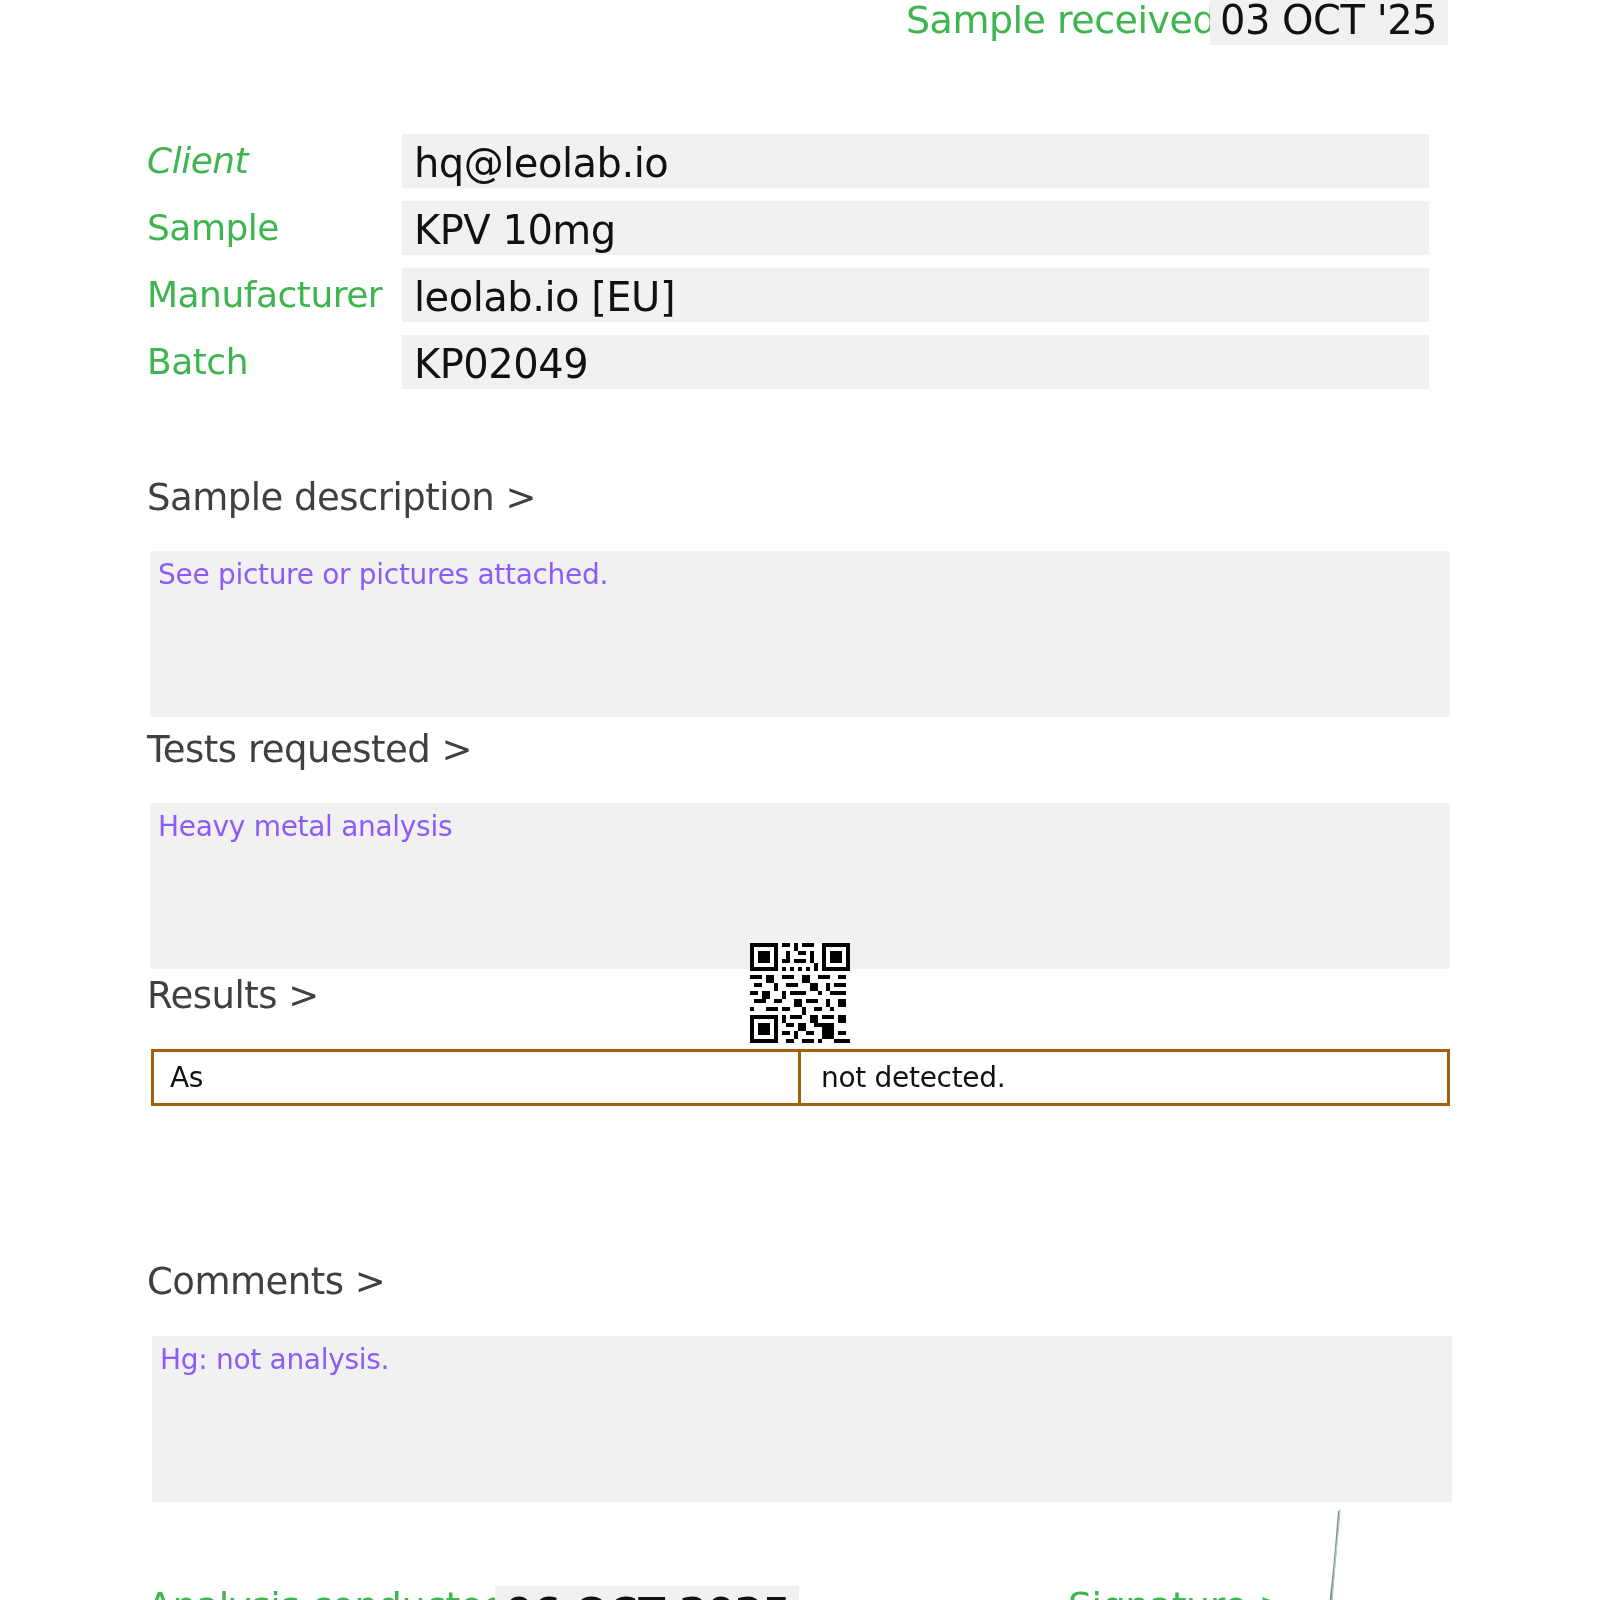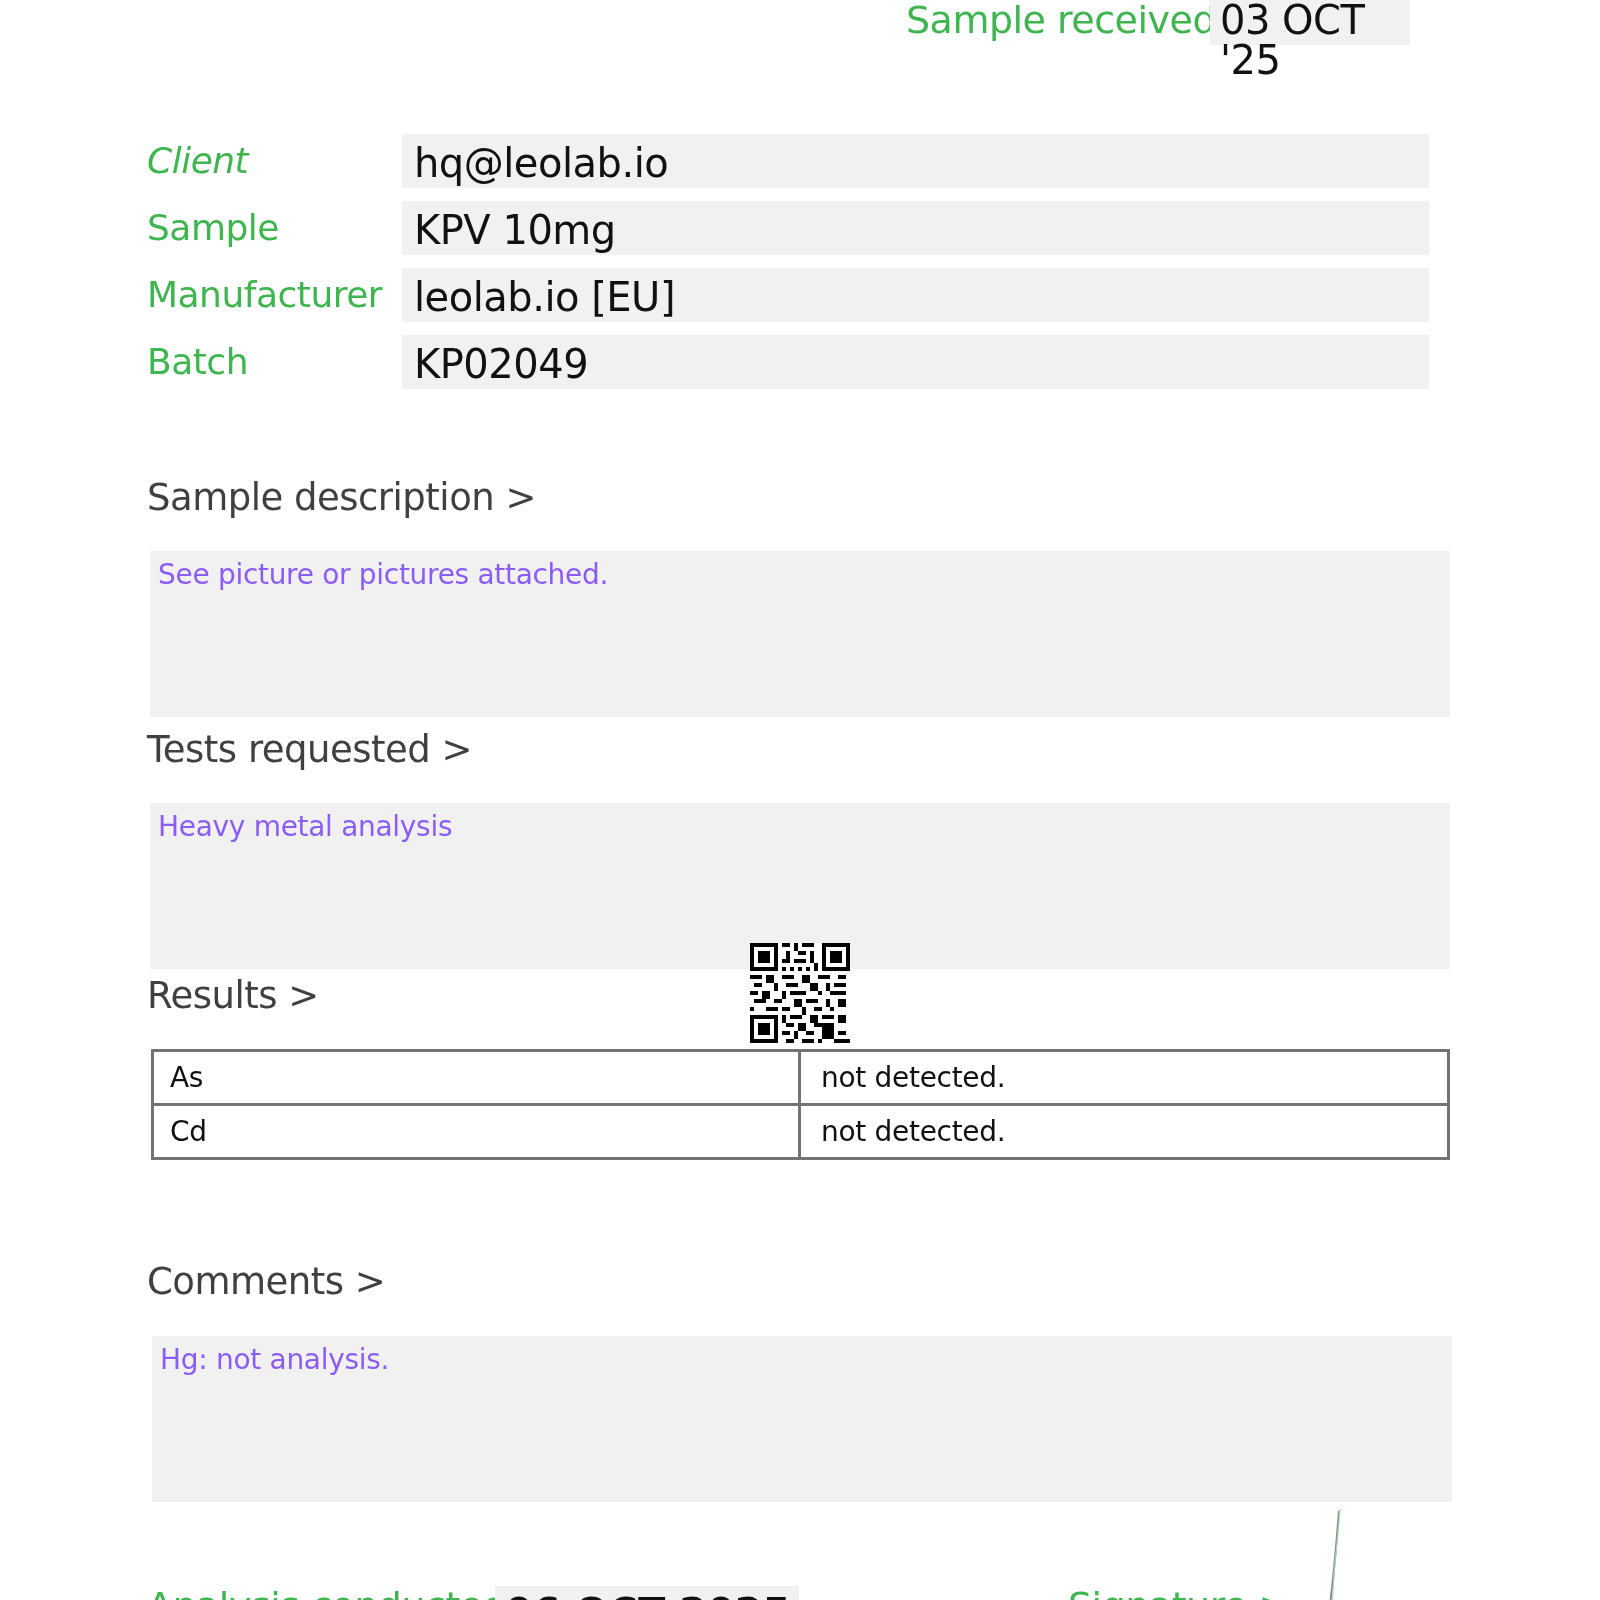--- a/index.html
+++ b/index.html
@@ -19,21 +19,21 @@
     
     .received-label {
       left: 906px; top: -4px;
       font-size: 38px;
       line-height: 48px;
       color: #3fb54f;
       letter-spacing: -0.5px;
     }
     .received-value {
       left: 1210px; top: 0px;
-      width: 200px; height: 45px;
+      width: 238px; height: 45px;
       background: #f1f1f1;
       font-size: 40px;
       line-height: 40px;
       color: #111;
       padding-left: 10px;
       box-sizing: border-box;
       letter-spacing: -0.5px;
     }
 
     
@@ -85,21 +85,21 @@
     }
 
     
     .results-table {
       left: 151px; top: 1049px;
       width: 1299px;
       border-collapse: collapse;
       border: 3px solid #3fb54f;
     }
     .results-table td {
-      border: 3px solid #737373;
+      border: 3px solid #a16207;
       height: 51px;
       font-size: 28px;
       color: #111;
       padding: 0 0 0 16px;
       letter-spacing: -0.3px;
     }
     .results-table td.val {
       padding-left: 20px;
     }
 
@@ -249,24 +249,20 @@
       <rect x="21" y="24" width="4" height="1"></rect>
   </g>
 </svg>
 
 <table class="abs results-table">
   <tbody>
       <tr>
     <td style="width:628px;">As</td>
     <td class="val">not detected.</td>
   </tr>
-  <tr>
-    <td>Cd</td>
-    <td class="val">not detected.</td>
-  </tr>
 </tbody>
   </table>
 
 <div class="abs section-head" style="top:1258px;">Comments &gt;</div>
 <div class="abs section-box" style="top:1336px; left:152px;">
   <span>Hg: not analysis.</span>
 </div>
 
 <div class="abs conducted-label">Analysis conducted &gt;</div>
 <div class="abs conducted-value">06 OCT 2025</div>

